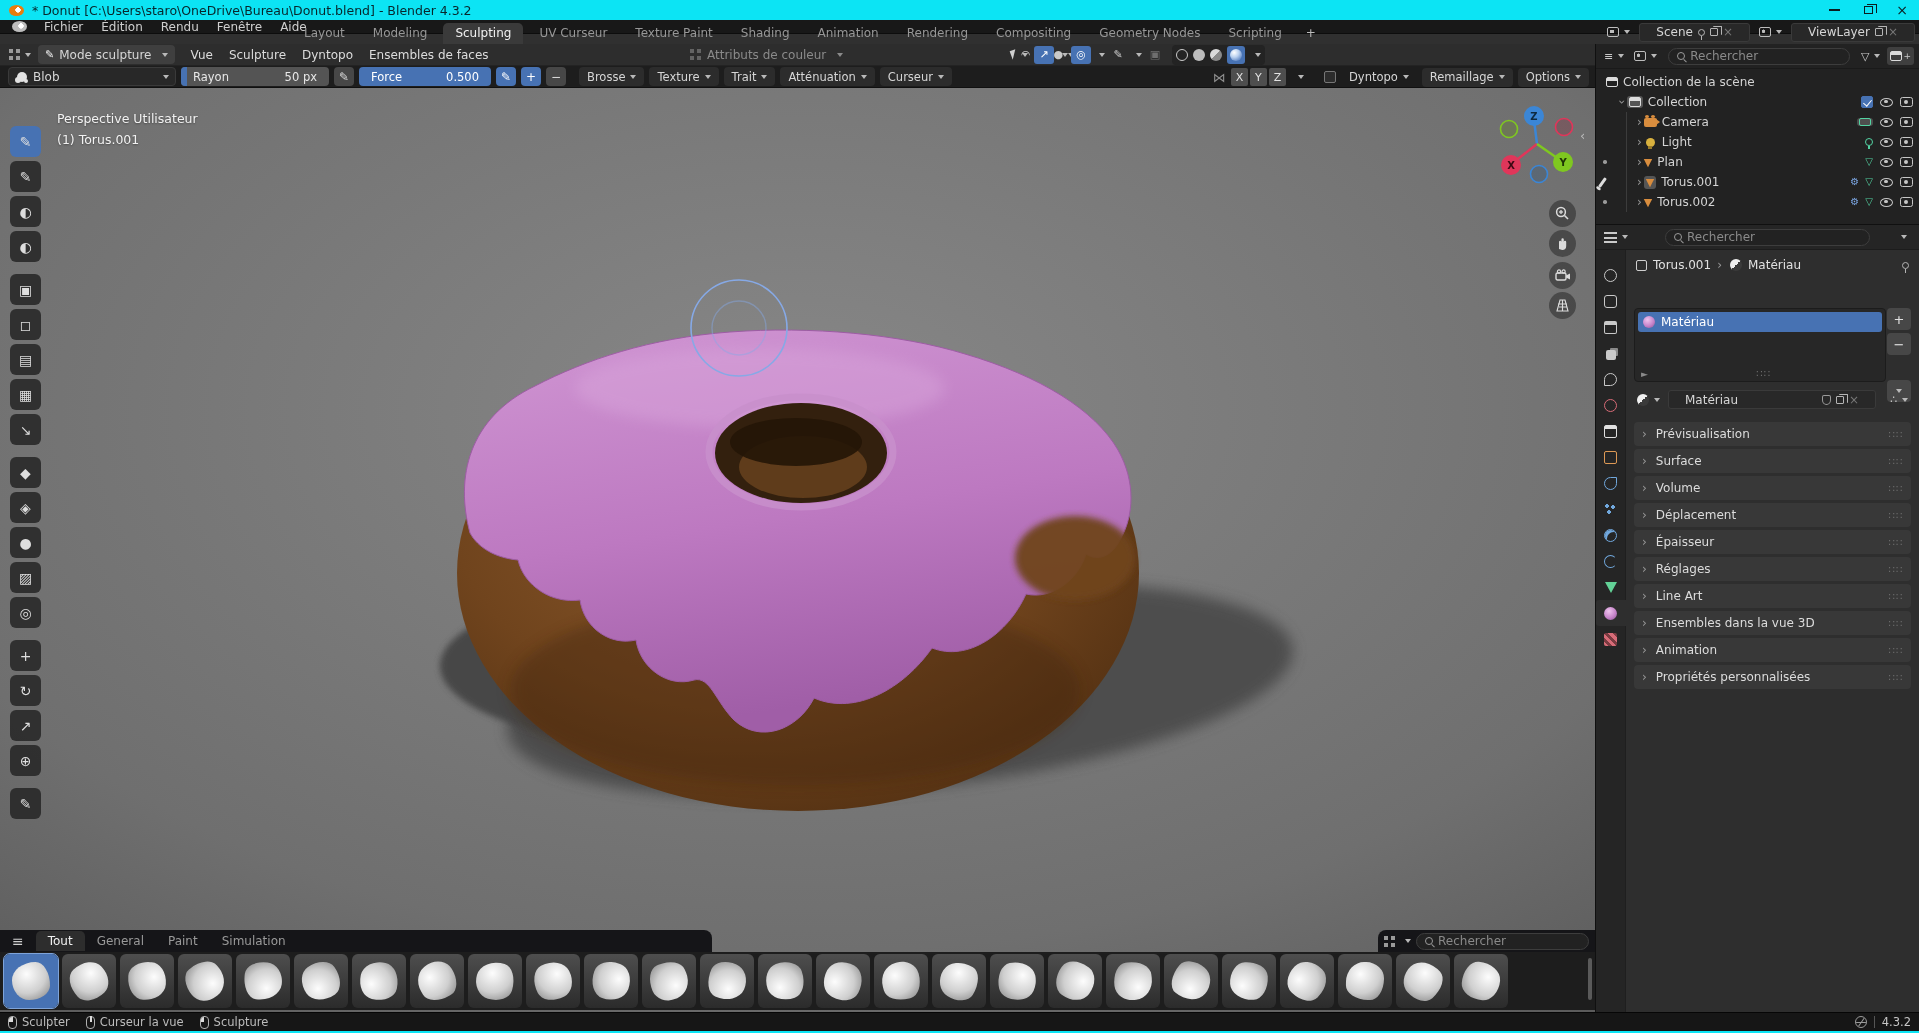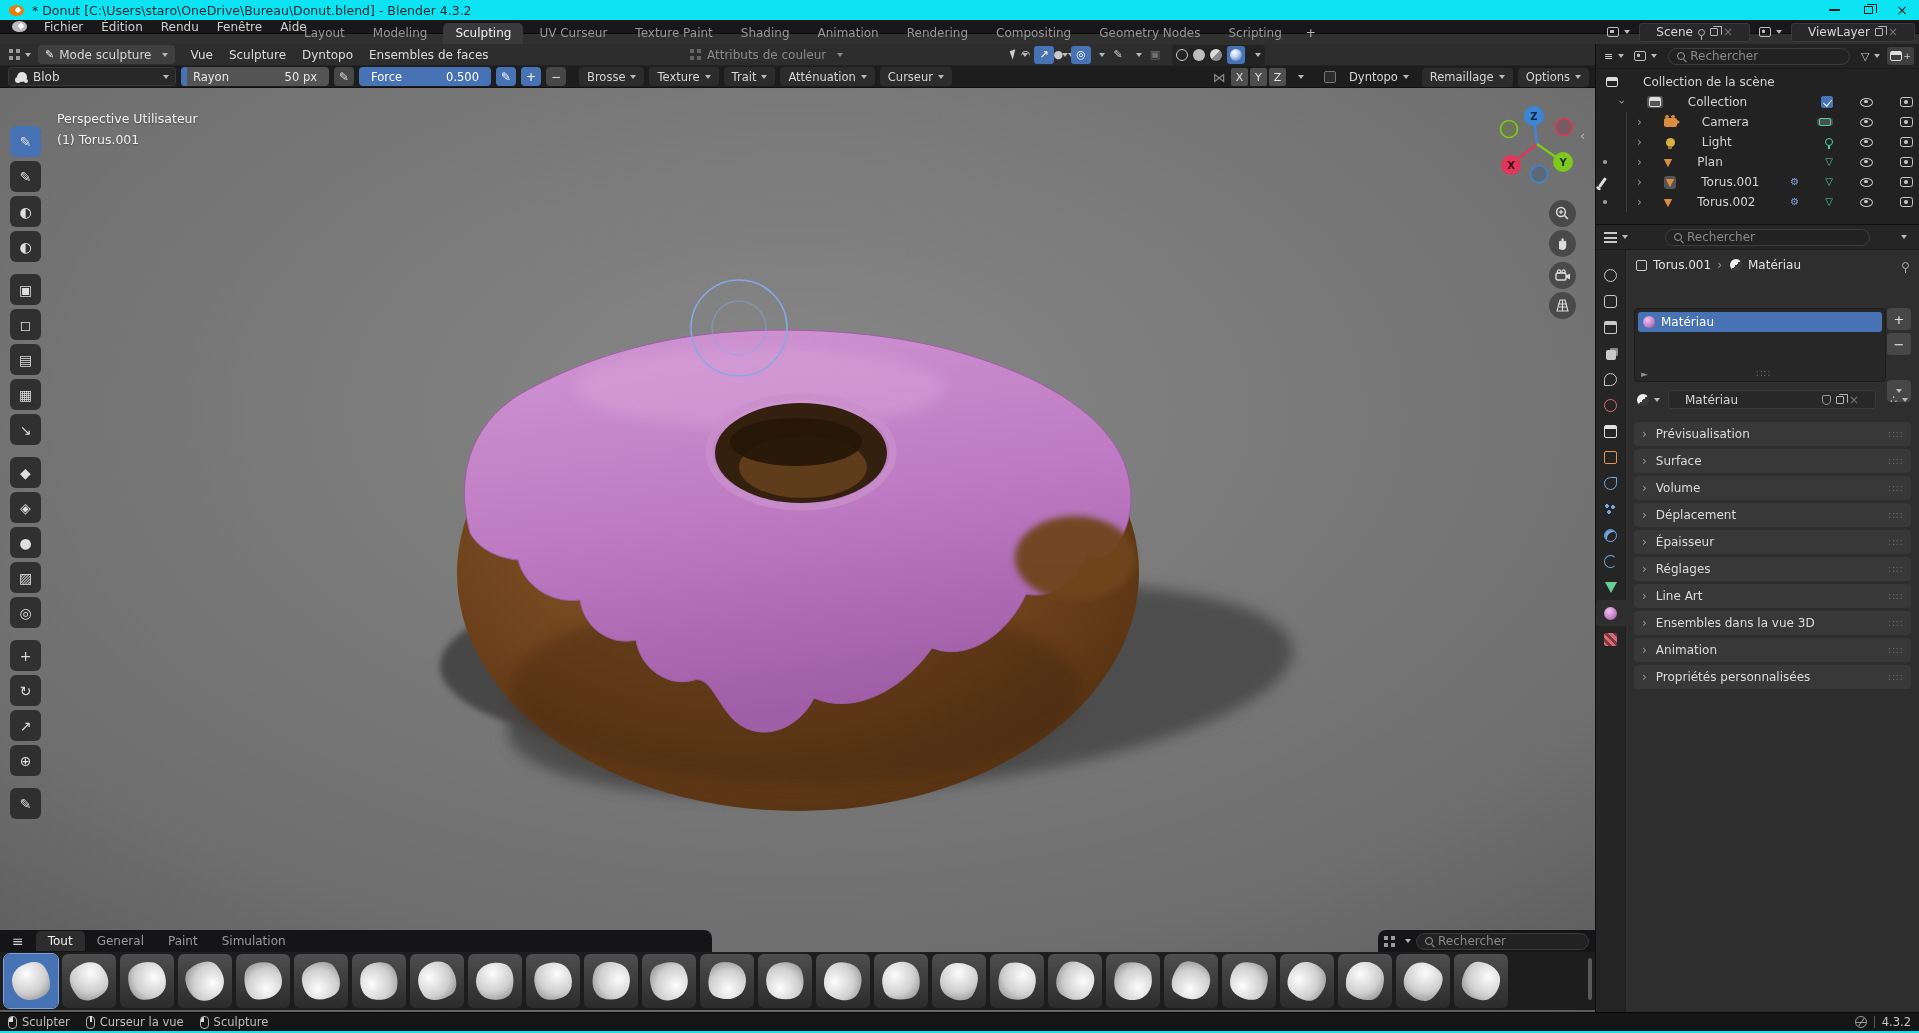--- a/index.html
+++ b/index.html
@@ -91,21 +91,21 @@
   .thumb-blob{width:38px;height:38px;background:radial-gradient(circle at 38% 32%,#fdfdfd,#cfcfcf 55%,#8f8f8f 90%);border-radius:62% 38% 55% 45%/48% 62% 38% 52%;}
   #shelf-scroll{left:1588px;top:870px;width:4px;height:42px;border-radius:2px;background:#5a5a5a;}
   .search{display:flex;align-items:center;gap:5px;background:#222;border:1px solid #3d3d3d;border-radius:11px;height:17px;padding:0 8px;}
   .search input{background:transparent;border:none;outline:none;color:#cfcfcf;font-size:12px;width:110px;font-family:inherit;}
   .search input::placeholder{color:#8a8a8a;}
   .loupe{width:8px;height:8px;border:1.4px solid #9a9a9a;border-radius:50%;position:relative;flex:none;}
   .loupe::after{content:'';position:absolute;left:6px;top:6px;width:4px;height:1.4px;background:#9a9a9a;transform:rotate(45deg);transform-origin:0 0;}
   
   #outliner{left:1595px;top:44px;width:324px;height:180px;background:#222222;border-left:1px solid #101010;}
   #outliner-hdr{display:flex;align-items:center;gap:4px;height:25px;padding:0 5px;border-bottom:1px solid #1a1a1a;}
-  .ol-row{display:flex;align-items:center;height:20px;font-size:12px;color:#d4d4d4;position:relative;padding-right:6px;gap:20px;}
+  .ol-row{display:flex;align-items:center;height:20px;font-size:12px;color:#d4d4d4;position:relative;padding-right:6px;}
   .ol-name{margin-left:5px;flex:1;white-space:nowrap;}
   .chev{color:#9a9a9a;font-size:12px;margin-right:2px;}
   .eye{width:13px;height:9px;border:1.4px solid #c6c6c6;border-radius:50%;position:relative;flex:none;margin-left:7px;}
   .eye::after{content:'';position:absolute;left:3px;top:1.2px;width:3.6px;height:3.6px;border-radius:50%;background:#c6c6c6;}
   .camr{width:13px;height:10px;border:1.4px solid #c6c6c6;border-radius:2.5px;position:relative;flex:none;margin-left:7px;}
   .camr::after{content:'';position:absolute;left:3px;top:1.6px;width:4px;height:4px;border-radius:50%;background:#c6c6c6;}
   .chk.checked{background:#4772b3;border-color:#4772b3;position:relative;}
   .chk.checked::after{content:'';position:absolute;left:2.5px;top:0.5px;width:4px;height:7px;border:solid #fff;border-width:0 1.6px 1.6px 0;transform:rotate(40deg);}
   .coll-ico{width:12px;height:10px;border:1.4px solid #dcdcdc;border-radius:2px;background:linear-gradient(#dcdcdc 0 3px,transparent 3px);flex:none;}
   .mesh-ico{color:#d98d3e;font-size:11px;flex:none;line-height:1;}

